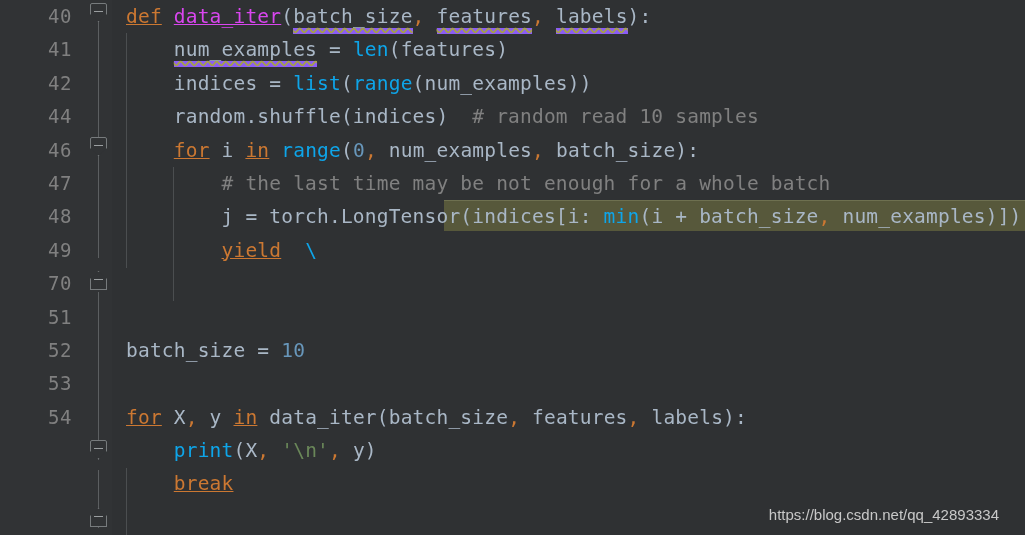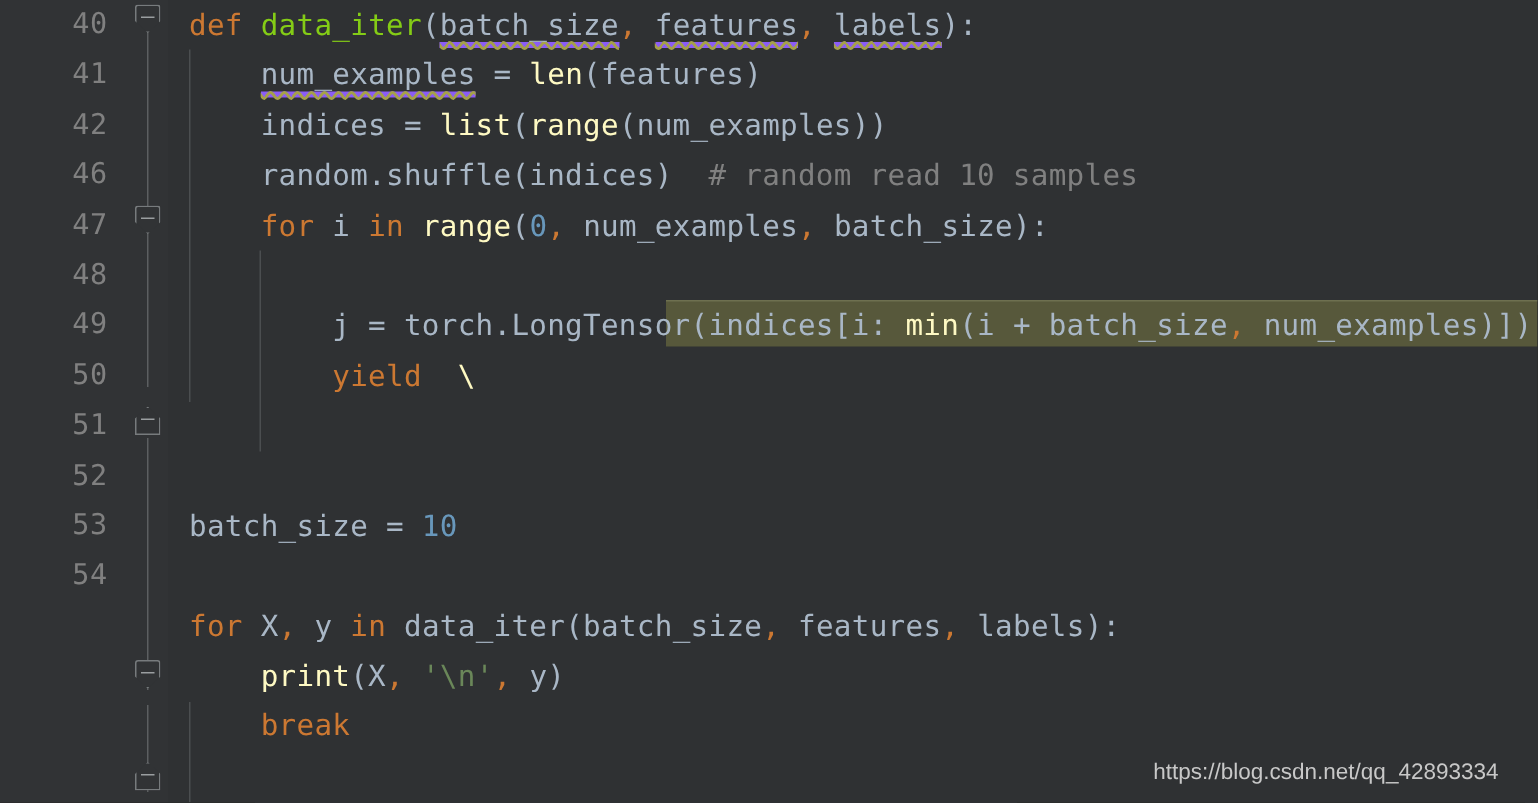--- a/index.html
+++ b/index.html
@@ -117,32 +117,32 @@
 
   
   .sel-hl {
     position: absolute;
     background: #57583b;
     z-index: 0;
     box-shadow: inset 0 1px 0 #6e7050;
   }
 
   
-  .kw   { color: #cc7832; }
-  .fn   { color: #84cc16; }
-  .bi   { color: #fef9c3; }
+  .kw   { color: #cc7832; text-decoration: underline; }
+  .fn   { color: #d946ef; text-decoration: underline; }
+  .bi   { color: #0ea5e9; }
   .num  { color: #6897bb; }
   .str  { color: #6a8759; }
   .cmt  { color: #808080; }
   .pun  { color: #cc7832; }
   .pl   { color: #a9b7c6; }
   .u-both {
     text-decoration: underline wavy #a5a04a;
     text-underline-offset: 4px;
-    border-bottom: 4px solid #8b5cf6;
+    border-bottom: 6px solid #8b5cf6;
   }
 
   .watermark {
     position: absolute;
     right: 26px;
     bottom: 12px;
     color: #c8c8c8;
     font-family: "Liberation Sans", sans-serif;
     font-size: 15px;
     z-index: 5;
@@ -150,25 +150,26 @@
 </style>
 </head>
 <body>
 
 <div id="editor">
 
   <div class="gutter">
     <div class="gutter-row">40</div>
     <div class="gutter-row">41</div>
     <div class="gutter-row">42</div>
+    <div class="gutter-row">44</div>
     <div class="gutter-row">46</div>
     <div class="gutter-row">47</div>
     <div class="gutter-row">48</div>
     <div class="gutter-row">49</div>
-    <div class="gutter-row">50</div>
+    <div class="gutter-row">70</div>
     <div class="gutter-row">51</div>
     <div class="gutter-row">52</div>
     <div class="gutter-row">53</div>
     <div class="gutter-row">54</div>
   </div>
 
   <div class="foldstrip">
     <div class="fold-line" style="top:18px; height:240px;"></div>
     <div class="fold-line" style="top:292px; height:168px;"></div>
     <div class="fold-line" style="top:470px; height:58px;"></div>
@@ -206,21 +207,21 @@
     <div class="code-row"><span class="code-inner"><span class="kw">def</span><span class="pl"> </span><span class="fn">data_iter</span><span class="pl">(</span><span class="pl u-both">batch_size</span><span class="pun">,</span><span class="pl"> </span><span class="pl u-both">features</span><span class="pun">,</span><span class="pl"> </span><span class="pl u-both">labels</span><span class="pl">):</span></span></div>
 
     <div class="code-row"><span class="code-inner"><span class="pl">    </span><span class="pl u-both">num_examples</span><span class="pl"> = </span><span class="bi">len</span><span class="pl">(features)</span></span></div>
 
     <div class="code-row"><span class="code-inner"><span class="pl">    indices = </span><span class="bi">list</span><span class="pl">(</span><span class="bi">range</span><span class="pl">(num_examples))</span></span></div>
 
     <div class="code-row"><span class="code-inner"><span class="pl">    random.shuffle(indices)  </span><span class="cmt"># random read 10 samples</span></span></div>
 
     <div class="code-row"><span class="code-inner"><span class="pl">    </span><span class="kw">for</span><span class="pl"> i </span><span class="kw">in</span><span class="pl"> </span><span class="bi">range</span><span class="pl">(</span><span class="num">0</span><span class="pun">,</span><span class="pl"> num_examples</span><span class="pun">,</span><span class="pl"> batch_size):</span></span></div>
 
-    <div class="code-row"><span class="code-inner"><span class="pl">        </span></span></div>
+    <div class="code-row"><span class="code-inner"><span class="pl">        </span><span class="cmt"># the last time may be not enough for a whole batch</span></span></div>
 
     <div class="code-row"><span class="code-inner"><span class="pl">        j = torch.LongTensor(indices[i: </span><span class="bi">min</span><span class="pl">(i + batch_size</span><span class="pun">,</span><span class="pl"> num_examples)])</span></span></div>
 
     <div class="code-row"><span class="code-inner"><span class="pl">        </span><span class="kw">yield</span><span class="pl">  </span><span class="bi">\</span></span></div>
 
 
     <div class="code-row"><span class="code-inner"></span></div>
     <div class="code-row"><span class="code-inner"></span></div>
 
     <div class="code-row"><span class="code-inner"><span class="pl">batch_size = </span><span class="num">10</span></span></div>

